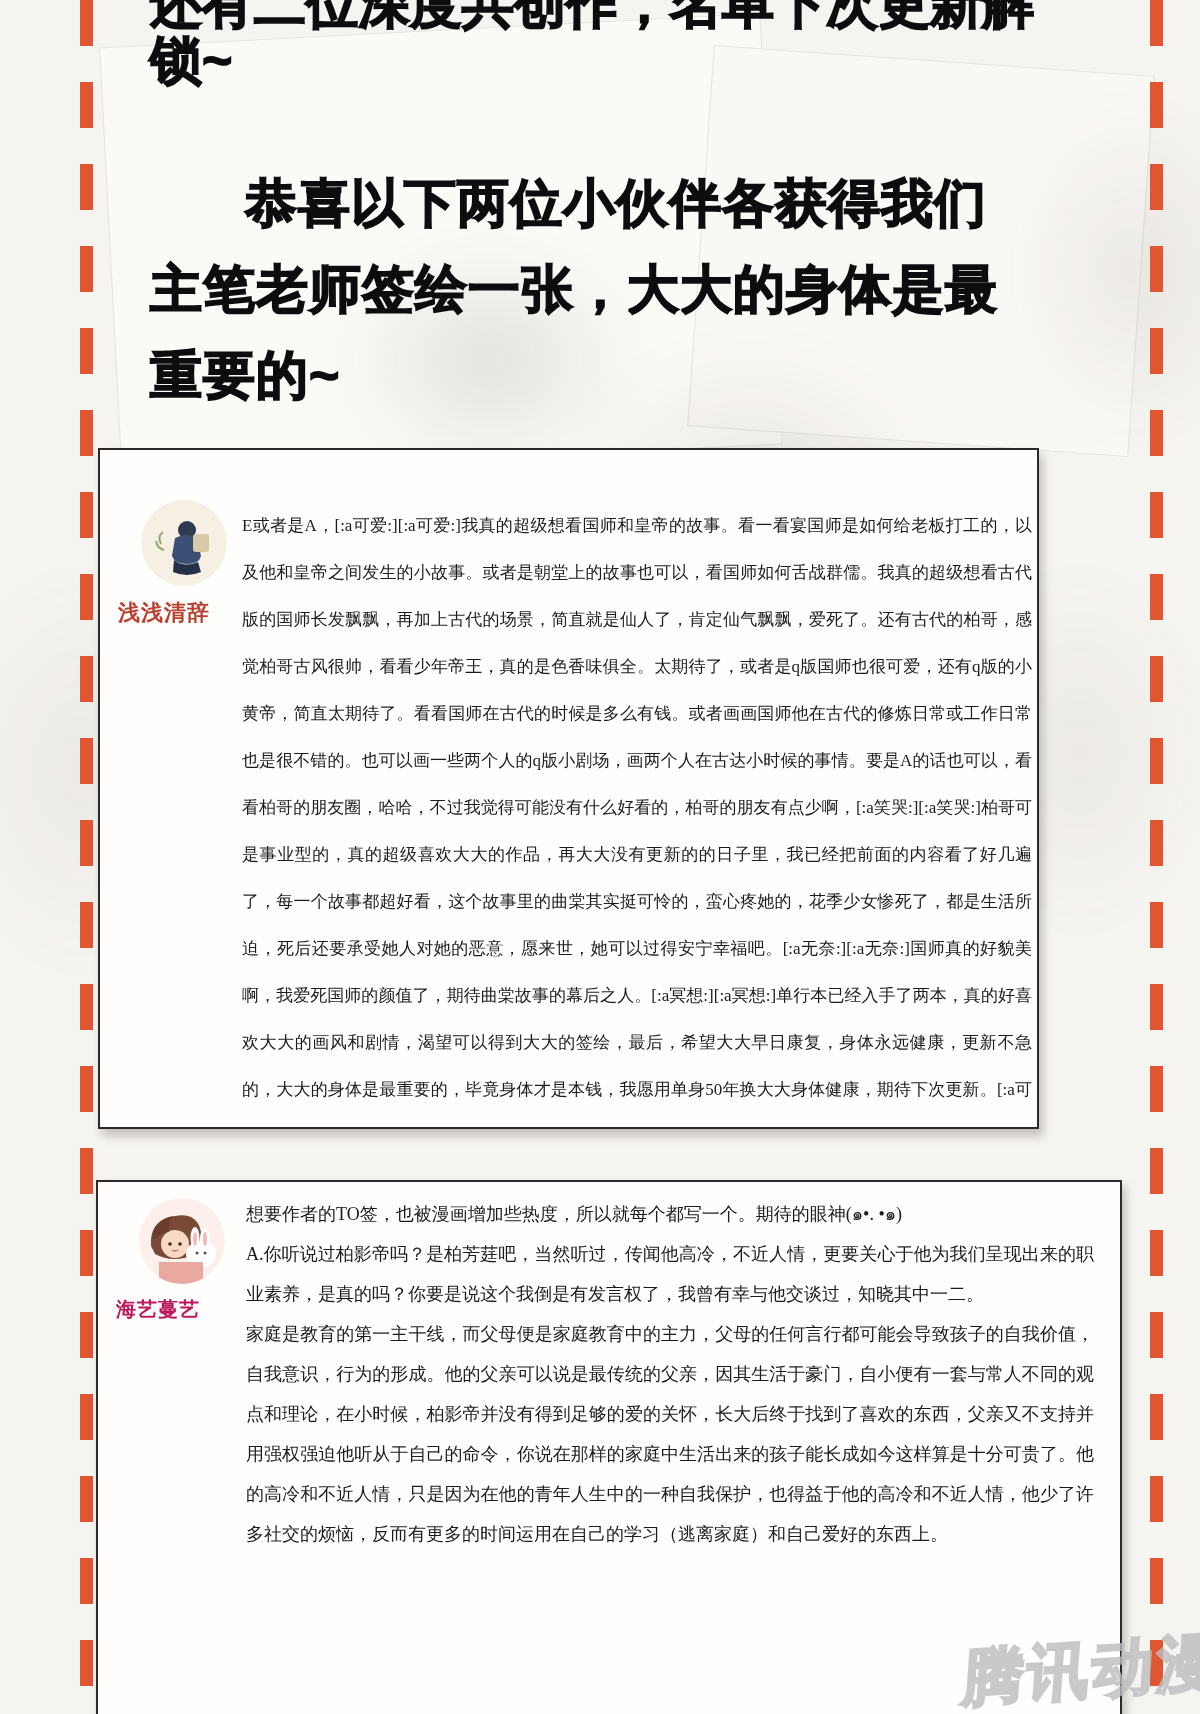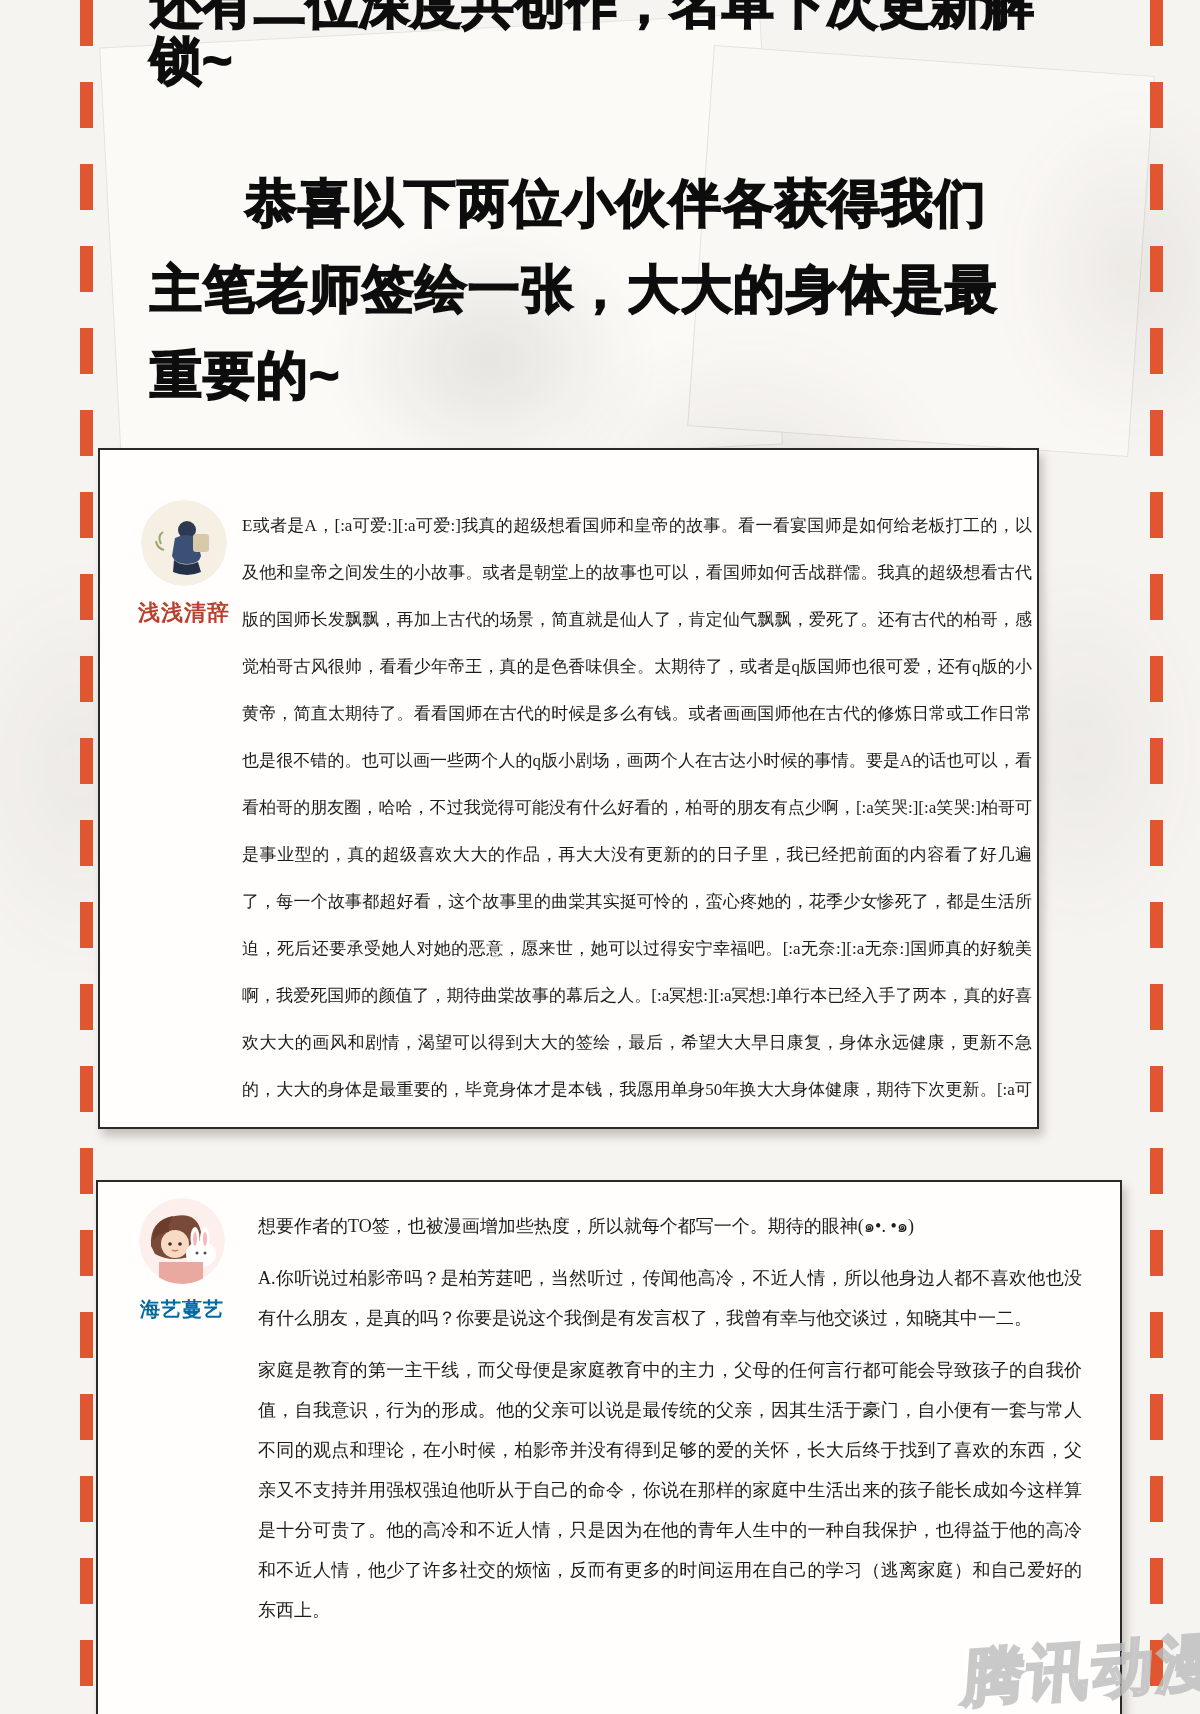--- a/index.html
+++ b/index.html
@@ -35,33 +35,33 @@
   .clip-line{position:absolute;left:0;top:-26px;font-size:52px;line-height:60px;white-space:nowrap;}
   .line2{position:absolute;left:0;top:30px;font-size:52px;line-height:60px;}
   .announce{position:absolute;left:0;top:160px;width:860px;font-size:52px;line-height:86px;
     text-indent:95px;letter-spacing:1px;}
 
   
   .card{position:absolute;background:#fffefd;border:2px solid #2a2a2a;
     box-shadow:4px 7px 9px rgba(70,58,45,.28);}
   .card1{left:98px;top:448px;width:937px;height:677px;overflow:hidden;}
   .card2{left:96px;top:1180px;width:1022px;height:600px;}
-  .user-col{position:absolute;left:18px;top:0;width:132px;text-align:center;}
+  .user-col{position:absolute;left:18px;top:0;width:132px;text-align:left;}
   .avatar{width:86px;height:86px;border-radius:50%;margin:0 auto;overflow:hidden;display:block;cursor:pointer;}
   .card1 .user-col{top:50px;}
   .card2 .user-col{top:16px;}
   .uname{margin-top:12px;font-size:22px;letter-spacing:1px;font-weight:bold;cursor:pointer;
     font-family:"Liberation Serif","DejaVu Serif",serif;}
   .card1 .uname{color:#b8402f;}
-  .card2 .uname{color:#0369a1;font-size:20px;}
+  .card2 .uname{color:#be185d;font-size:20px;}
   .ctext{position:absolute;color:#1c1c1c;text-align:justify;
     font-family:"Liberation Serif","DejaVu Serif",serif;}
   .card1 .ctext{left:142px;top:52px;width:790px;font-size:17px;line-height:47px;}
   .card2 .ctext{left:148px;top:12px;width:848px;font-size:18px;line-height:40px;}
-  .ctext p{margin:12px;}
+  .ctext p{margin:0;}
 
   
   .watermark{position:absolute;left:962px;top:1628px;z-index:20;
     font-size:62px;font-weight:900;letter-spacing:3px;white-space:nowrap;
     color:transparent;-webkit-text-stroke:2.5px #bdbdbd;opacity:.8;
     transform:rotate(-4deg) skewX(-8deg);}
 </style>
 </head>
 <body>
 
@@ -121,20 +121,20 @@
           <ellipse cx="66" cy="41" rx="2" ry="7" fill="#f6b8b8"></ellipse>
           <circle cx="58" cy="55" r="1.5" fill="#5a4a42"></circle>
           <circle cx="66" cy="55" r="1.5" fill="#5a4a42"></circle>
           <path d="M20 64 h44 v22 h-44 z" fill="#e9a8a0"></path>
         </svg>
       </span>
       <div class="uname">海艺蔓艺</div>
     </div>
     <div class="ctext">
       <p>想要作者的TO签，也被漫画增加些热度，所以就每个都写一个。期待的眼神(๑•. •๑)</p>
-      <p>A.你听说过柏影帝吗？是柏芳莛吧，当然听过，传闻他高冷，不近人情，所以他身边人都不喜欢他也没有什么朋友，是真的吗？你要是说这个我倒是有发言权了，我曾有幸与他交谈过，知晓其中一二。</p>
+      <p>A.你听说过柏影帝吗？是柏芳莛吧，当然听过，传闻他高冷，不近人情，更要关心于他为我们呈现出来的职业素养，是真的吗？你要是说这个我倒是有发言权了，我曾有幸与他交谈过，知晓其中一二。</p>
       <p>家庭是教育的第一主干线，而父母便是家庭教育中的主力，父母的任何言行都可能会导致孩子的自我价值，自我意识，行为的形成。他的父亲可以说是最传统的父亲，因其生活于豪门，自小便有一套与常人不同的观点和理论，在小时候，柏影帝并没有得到足够的爱的关怀，长大后终于找到了喜欢的东西，父亲又不支持并用强权强迫他听从于自己的命令，你说在那样的家庭中生活出来的孩子能长成如今这样算是十分可贵了。他的高冷和不近人情，只是因为在他的青年人生中的一种自我保护，也得益于他的高冷和不近人情，他少了许多社交的烦恼，反而有更多的时间运用在自己的学习（逃离家庭）和自己爱好的东西上。</p>
     </div>
   </section>
 
   <div class="watermark">腾讯动漫</div>
 
 </div>
 
 </body></html>

